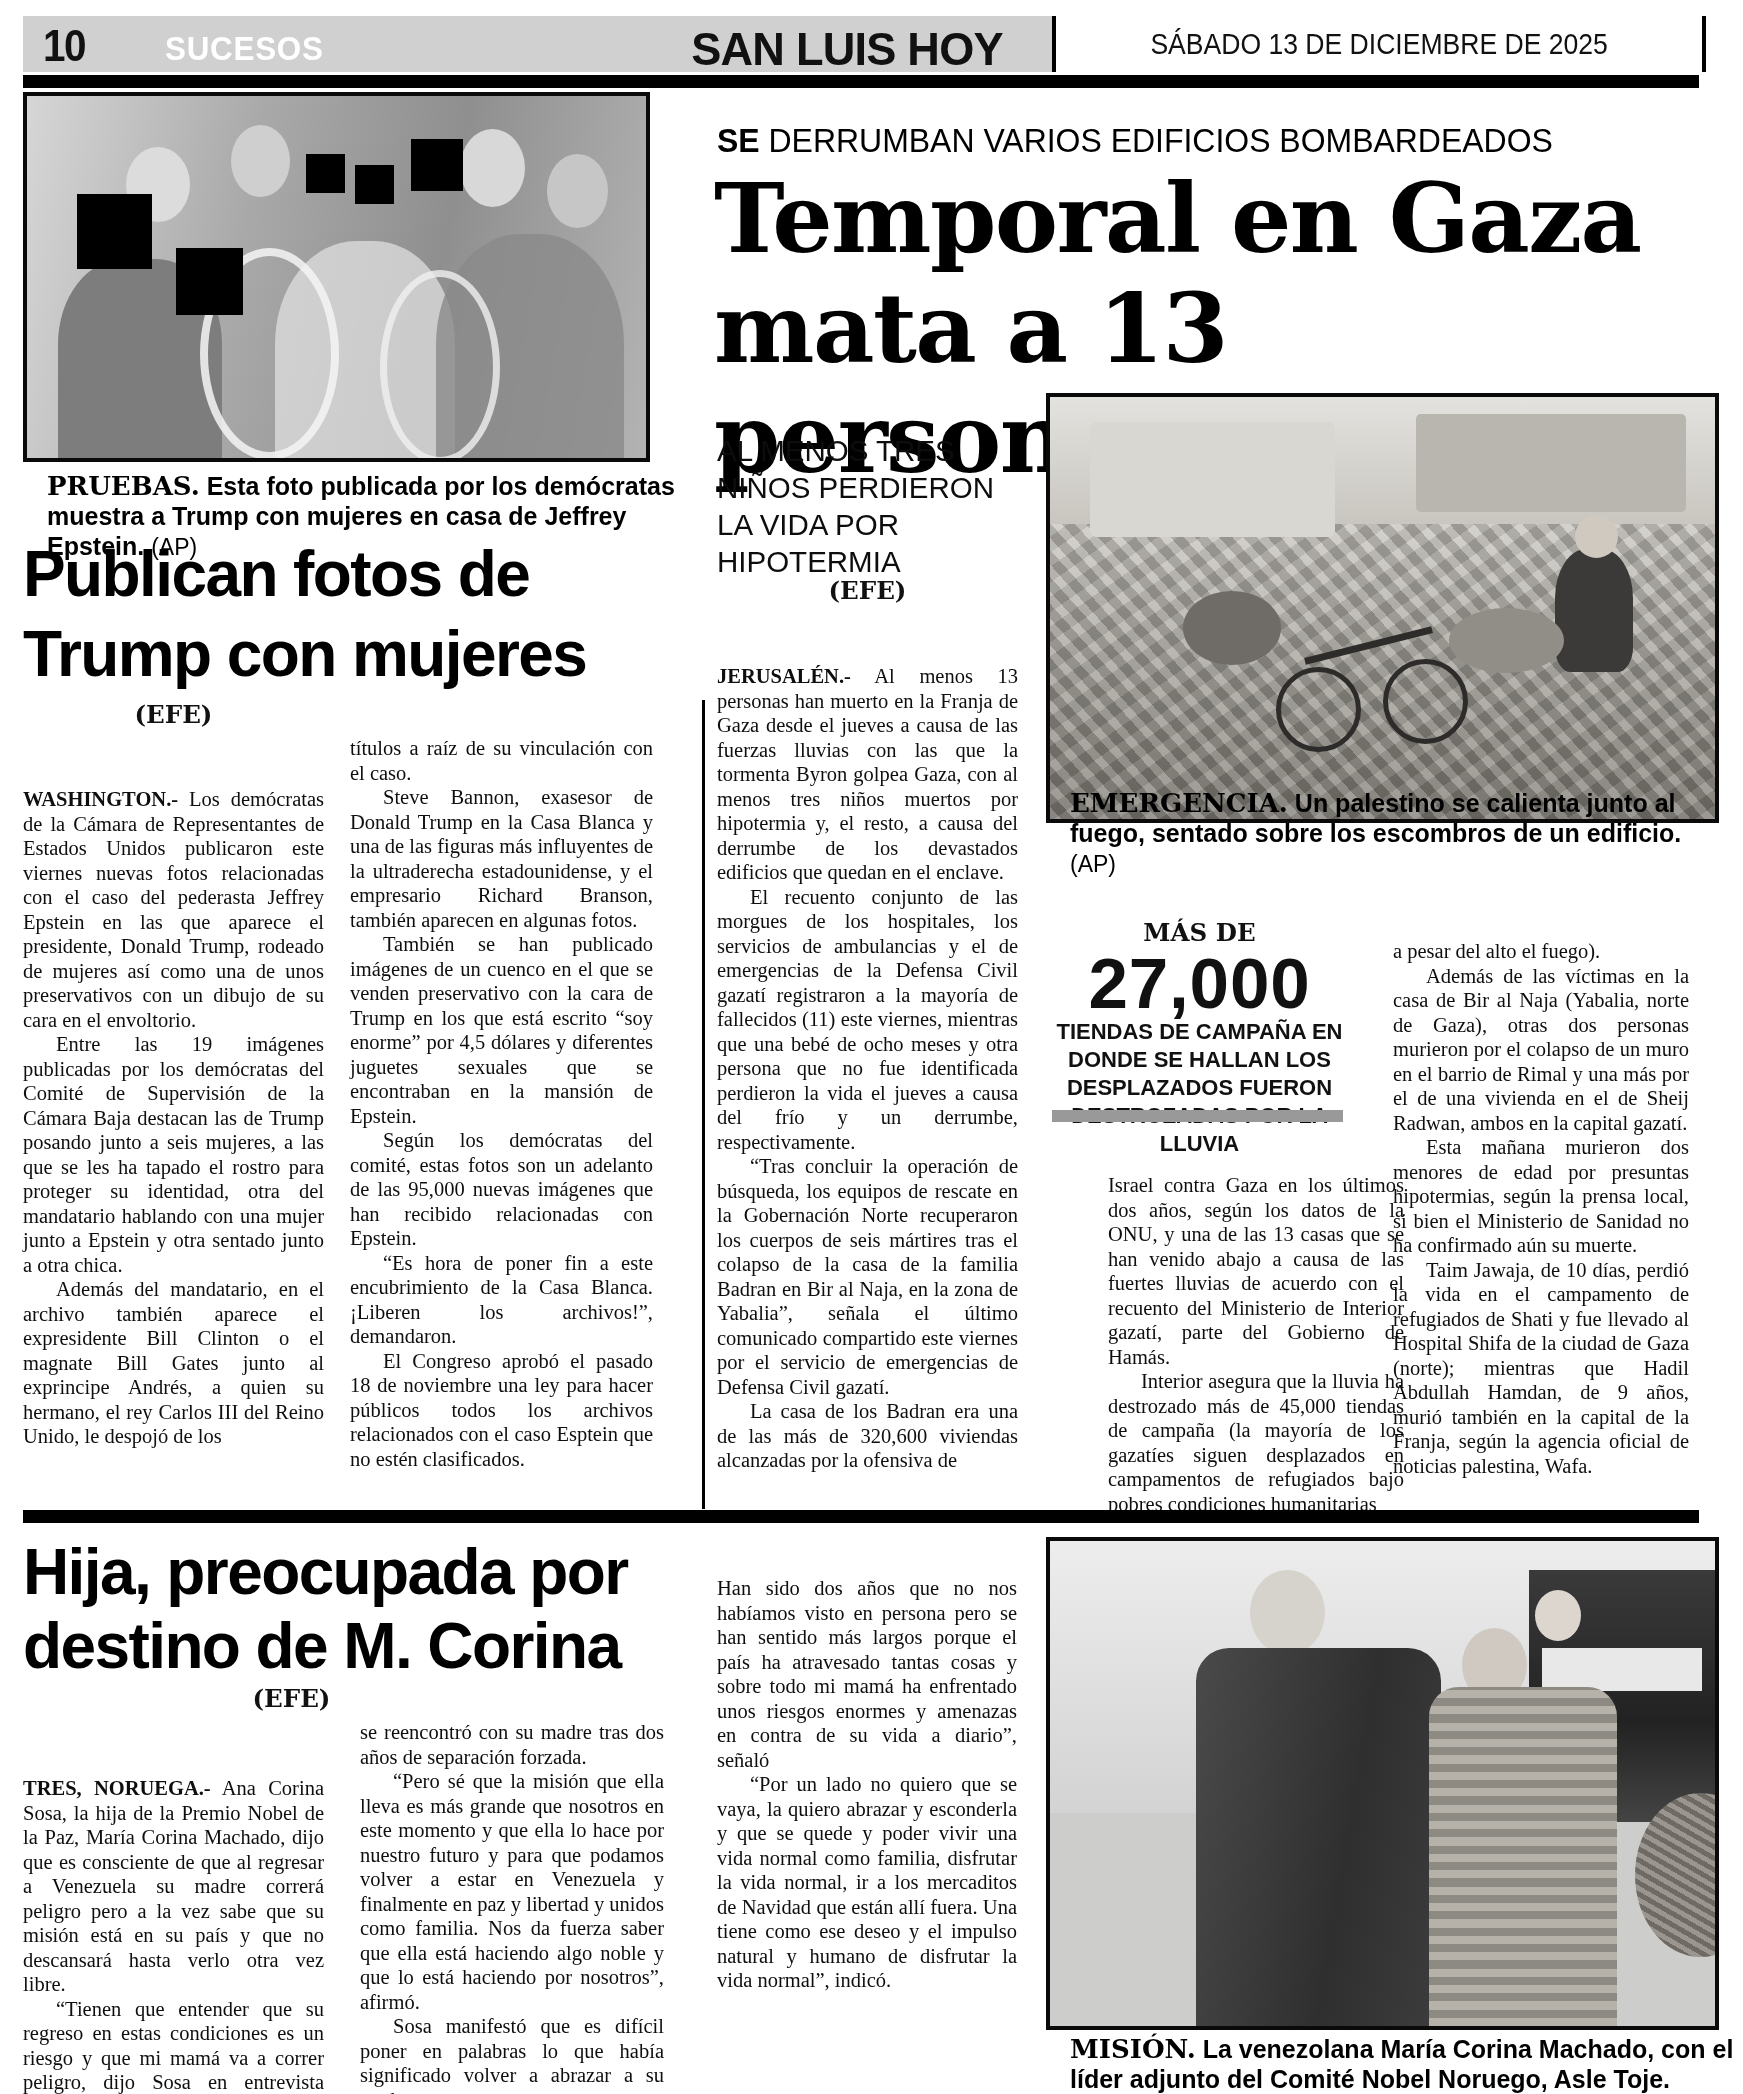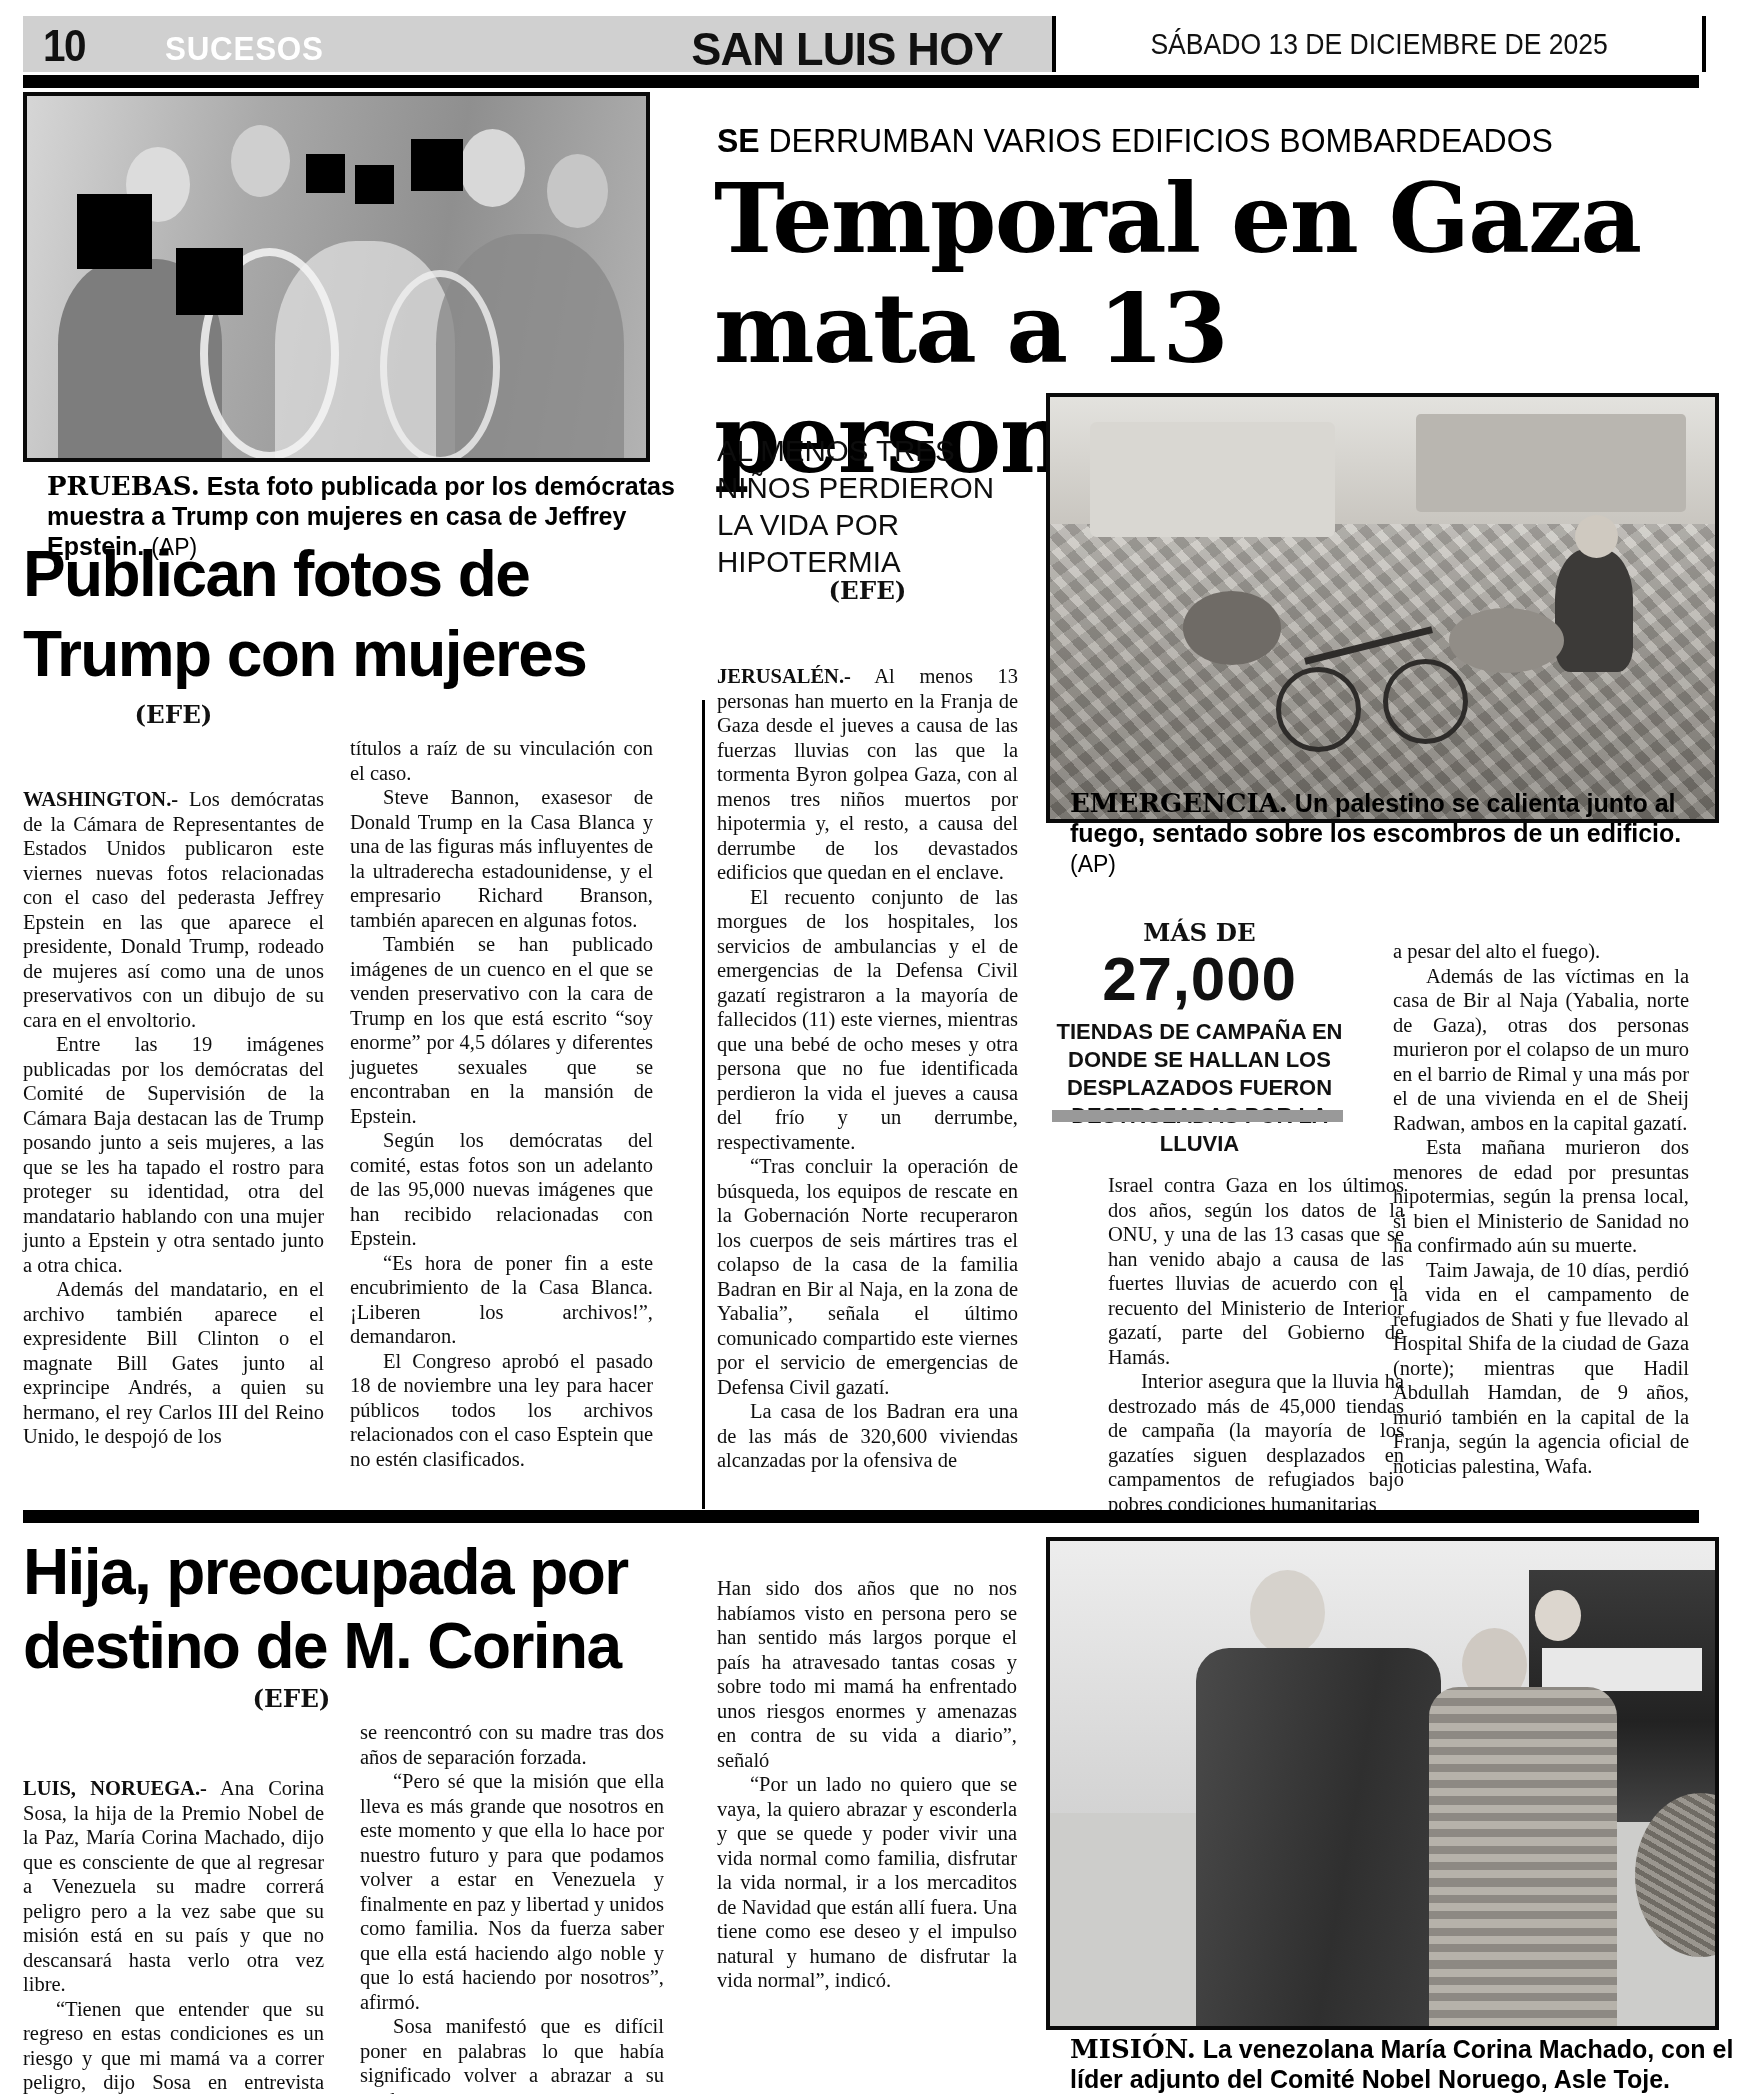--- a/index.html
+++ b/index.html
@@ -31,21 +31,21 @@
   .kicker{font-family:"Liberation Sans",sans-serif;font-size:34px;color:#000;transform:scaleX(.94);transform-origin:left;white-space:nowrap;}
   .kicker .kl{font-weight:bold;}
   .subhead{font-family:"Liberation Sans",sans-serif;font-weight:normal;font-size:29.5px;line-height:37px;color:#0d0d0d;margin-top:38px;}
   .byline{font-family:"DejaVu Serif",serif;font-weight:bold;font-size:24.5px;text-align:center;}
   
   .bodycol p{margin:0;text-align:justify;text-indent:33px;font-size:20.5px;line-height:24.5px;color:#0e0e0e;}
   .bodycol p.first,.bodycol p.cont{text-indent:0;margin-top:36px;}
   .dateline{font-weight:bold;}
   
   .stat-top{font-family:"DejaVu Serif",serif;font-weight:bold;font-size:24.5px;text-align:center;}
-  .stat-num{font-family:"Liberation Sans",sans-serif;font-weight:bold;font-size:62px;letter-spacing:0.8px;text-align:center;}
+  .stat-num{font-family:"Liberation Sans",sans-serif;font-weight:bold;font-size:71px;letter-spacing:0.8px;text-align:center;}
   .stat-label{font-family:"Liberation Sans",sans-serif;font-weight:bold;font-size:22px;line-height:28px;text-align:center;}
   .stat-bar{background:#999;}
   .vrule{background:#000;}
 </style>
 </head>
 <body>
 
 <div class="abs hdr-gray" style="left:23px;top:16.4px;width:1029px;height:56px;"></div>
 <div class="abs pagenum" style="left:43px;top:21px;">10</div>
 <div class="abs sectionlbl" style="left:165px;top:29.5px;">SUCESOS</div>
@@ -142,21 +142,21 @@
   <p>Taim Jawaja, de 10 días, perdió la vida en el campamento de refugiados de Shati y fue llevado al Hospital Shifa de la ciudad de Gaza (norte); mientras que Hadil Abdullah Hamdan, de 9 años, murió también en la capital de la Franja, según la agencia oficial de noticias palestina, Wafa.</p>
 </div>
 
 <div class="abs blackrule" style="left:23px;top:1510px;width:1676px;height:13px;"></div>
 <div class="abs hl hl-corina" style="left:23px;top:1535px;width:655px;">
   <div>Hija, preocupada por</div>
   <div>destino de M. Corina</div>
 </div>
 <div class="abs byline" style="left:23px;top:1684px;width:537px;">(EFE)</div>
 <div class="abs bodycol" style="left:23px;top:1740px;width:301px;">
-  <p class="first"><span class="dateline">LUIS, NORUEGA.-</span><span> Ana Corina Sosa, la hija de la Premio Nobel de la Paz, María Corina Machado, dijo que es consciente de que al regresar a Venezuela su madre correrá peligro pero a la vez sabe que su misión está en su país y que no descansará hasta verlo otra vez libre.</span></p>
+  <p class="first"><span class="dateline">TRES, NORUEGA.-</span><span> Ana Corina Sosa, la hija de la Premio Nobel de la Paz, María Corina Machado, dijo que es consciente de que al regresar a Venezuela su madre correrá peligro pero a la vez sabe que su misión está en su país y que no descansará hasta verlo otra vez libre.</span></p>
   <p>“Tienen que entender que su regreso en estas condiciones es un riesgo y que mi mamá va a correr peligro, dijo Sosa en entrevista concedida a EFE en Oslo, donde</p>
 </div>
 <div class="abs bodycol" style="left:360px;top:1684px;width:304px;">
   <p class="cont">se reencontró con su madre tras dos años de separación forzada.</p>
   <p>“Pero sé que la misión que ella lleva es más grande que nosotros en este momento y que ella lo hace por nuestro futuro y para que podamos volver a estar en Venezuela y finalmente en paz y libertad y unidos como familia. Nos da fuerza saber que ella está haciendo algo noble y que lo está haciendo por nosotros”, afirmó.</p>
   <p>Sosa manifestó que es difícil poner en palabras lo que había significado volver a abrazar a su madre.</p>
   <p>“Es difícil ponerlo en palabras.</p>
 </div>
 <div class="abs bodycol" style="left:717px;top:1540px;width:300px;">
   <p class="cont">Han sido dos años que no nos habíamos visto en persona pero se han sentido más largos porque el país ha atravesado tantas cosas y sobre todo mi mamá ha enfrentado unos riesgos enormes y amenazas en contra de su vida a diario”, señaló</p>

